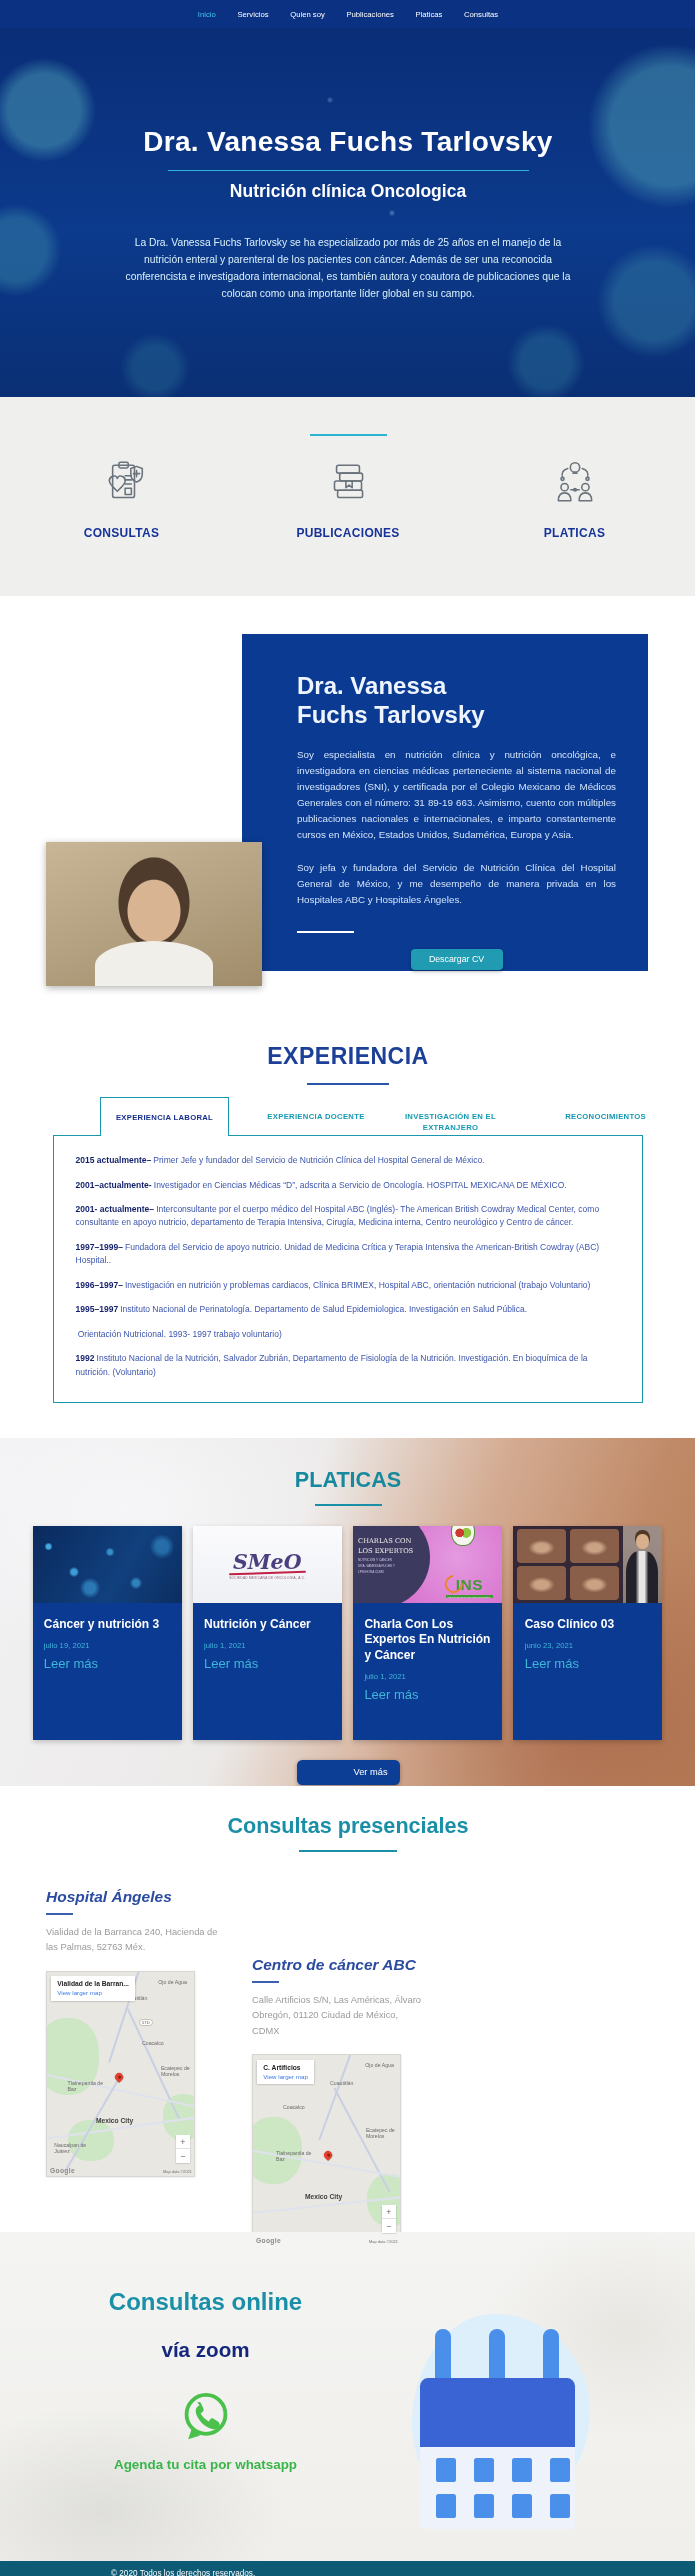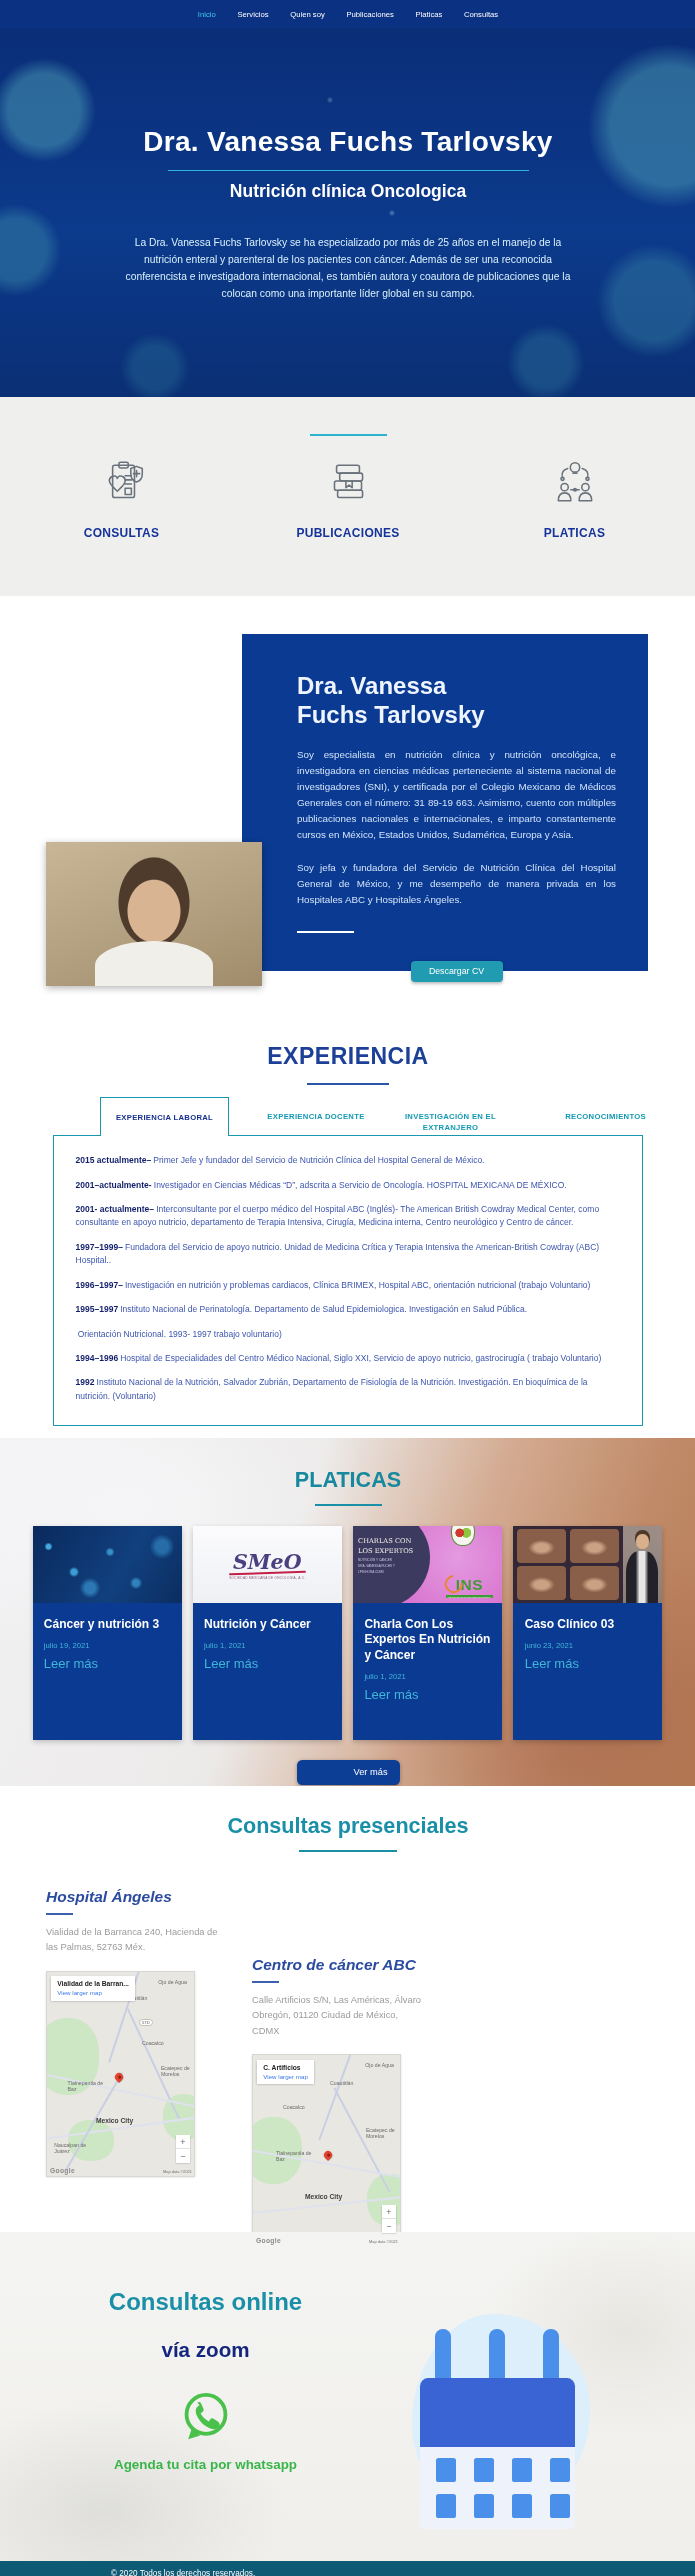--- a/index.html
+++ b/index.html
@@ -37,21 +37,21 @@
   .svc { width:155px; }
   .svc svg { width:52px; height:52px; stroke:#6a737b; fill:none; stroke-width:3; stroke-linecap:round; stroke-linejoin:round; }
   .svc-label { margin-top:14.4px; font-size:12px; font-weight:700; color:#16339b; letter-spacing:0.3px; }
 
   
   #about { height:414px; position:relative; background:#ffffff; }
   .about-panel { position:absolute; left:242px; top:38px; width:406px; height:337px; background:#0b3a92; padding:37px 32px 0 55px; }
   .about-panel h2 { color:#eef5ff; font-size:24px; line-height:29px; font-weight:700; width:222px; }
   .about-panel p { margin-top:17.5px; color:#d2e4fa; font-size:9.8px; line-height:16px; text-align:justify; }
   .about-divider { width:57px; height:1.5px; background:#ffffff; margin-top:23px; }
-  .cv-btn { display:block; margin:28px auto 0; width:92px; height:21.6px; background:#219bb1; color:#ffffff; font-size:8.8px; border:none; border-radius:4.1px; cursor:pointer; font-family:inherit; box-shadow:0 1.5px 3.1px rgba(0,0,0,.25); }
+  .cv-btn { display:block; margin:16px auto 0; width:92px; height:21.6px; background:#219bb1; color:#ffffff; font-size:8.8px; border:none; border-radius:4.1px; cursor:pointer; font-family:inherit; box-shadow:0 1.5px 3.1px rgba(0,0,0,.25); }
   .portrait { position:absolute; left:46px; top:246px; width:216px; height:144px; z-index:2; box-shadow:0 2.1px 7.2px rgba(0,0,0,.3); overflow:hidden;
     background:
       radial-gradient(ellipse 27px 32px at 50% 48%, #d8b492 0 26px, rgba(216,180,146,0) 27px),
       radial-gradient(ellipse 37px 47px at 50% 42%, #4e3b2c 0 35px, rgba(78,59,44,0) 36px),
       linear-gradient(160deg, #c9b697 0%, #b3a080 55%, #a08c6a 100%); }
   .portrait::after { content:""; position:absolute; left:50%; bottom:-4.1px; transform:translateX(-50%); width:118px; height:49px; background:#f1efe9; border-radius:55% 55% 0 0; }
 
   
   #experiencia { height:428px; background:#ffffff; padding-top:33px; }
   #experiencia h2 { text-align:center; font-size:23px; font-weight:700; color:#1c3f97; letter-spacing:0.5px; }
@@ -253,21 +253,20 @@
     <div class="tab" style="margin-left:20.6px">RECONOCIMIENTOS</div>
   </div>
   <div class="exp-box">
     <p class="exp-item"><b>2015 actualmente–</b><span>Primer Jefe y fundador del Servicio de Nutrición Clínica del Hospital General de México.</span></p>
     <p class="exp-item"><b>2001–actualmente-</b><span>Investigador en Ciencias Médicas “D”, adscrita a Servicio de Oncología. HOSPITAL MEXICANA DE MÉXICO.</span></p>
     <p class="exp-item"><b>2001- actualmente–</b><span>Interconsultante por el cuerpo médico del Hospital ABC (Inglés)- The American British Cowdray Medical Center, como consultante en apoyo nutricio, departamento de Terapia Intensiva, Cirugía, Medicina interna, Centro neurológico y Centro de cáncer.</span></p>
     <p class="exp-item"><b>1997–1999–</b><span>Fundadora del Servicio de apoyo nutricio. Unidad de Medicina Crítica y Terapia Intensiva the American-British Cowdray (ABC) Hospital..</span></p>
     <p class="exp-item"><b>1996–1997–</b><span>Investigación en nutrición y problemas cardiacos, Clínica BRIMEX, Hospital ABC, orientación nutricional (trabajo Voluntario)</span></p>
     <p class="exp-item"><b>1995–1997</b><span>Instituto Nacional de Perinatología. Departamento de Salud Epidemiologica. Investigación en Salud Pública.</span></p>
     <p class="exp-item"><b></b><span>Orientación Nutricional. 1993- 1997  trabajo voluntario)</span></p>
-    <p class="exp-item"><b>1994–1996</b><span>Hospital de Especialidades del Centro Médico Nacional, Siglo XXI, Servicio de apoyo nutricio, gastrocirugía ( trabajo Voluntario)</span></p>
     <p class="exp-item"><b>1992</b><span>Instituto Nacional de la Nutrición, Salvador Zubrián, Departamento de Fisiología de la Nutrición. Investigación. En bioquímica de la nutrición. (Voluntario)</span></p>
   </div>
 </section>
 
 <section id="platicas">
   <h2>PLATICAS</h2>
   <div class="plat-divider"></div>
   <div class="cards">
     <div class="card">
       <div class="card-img img-mol"></div>

